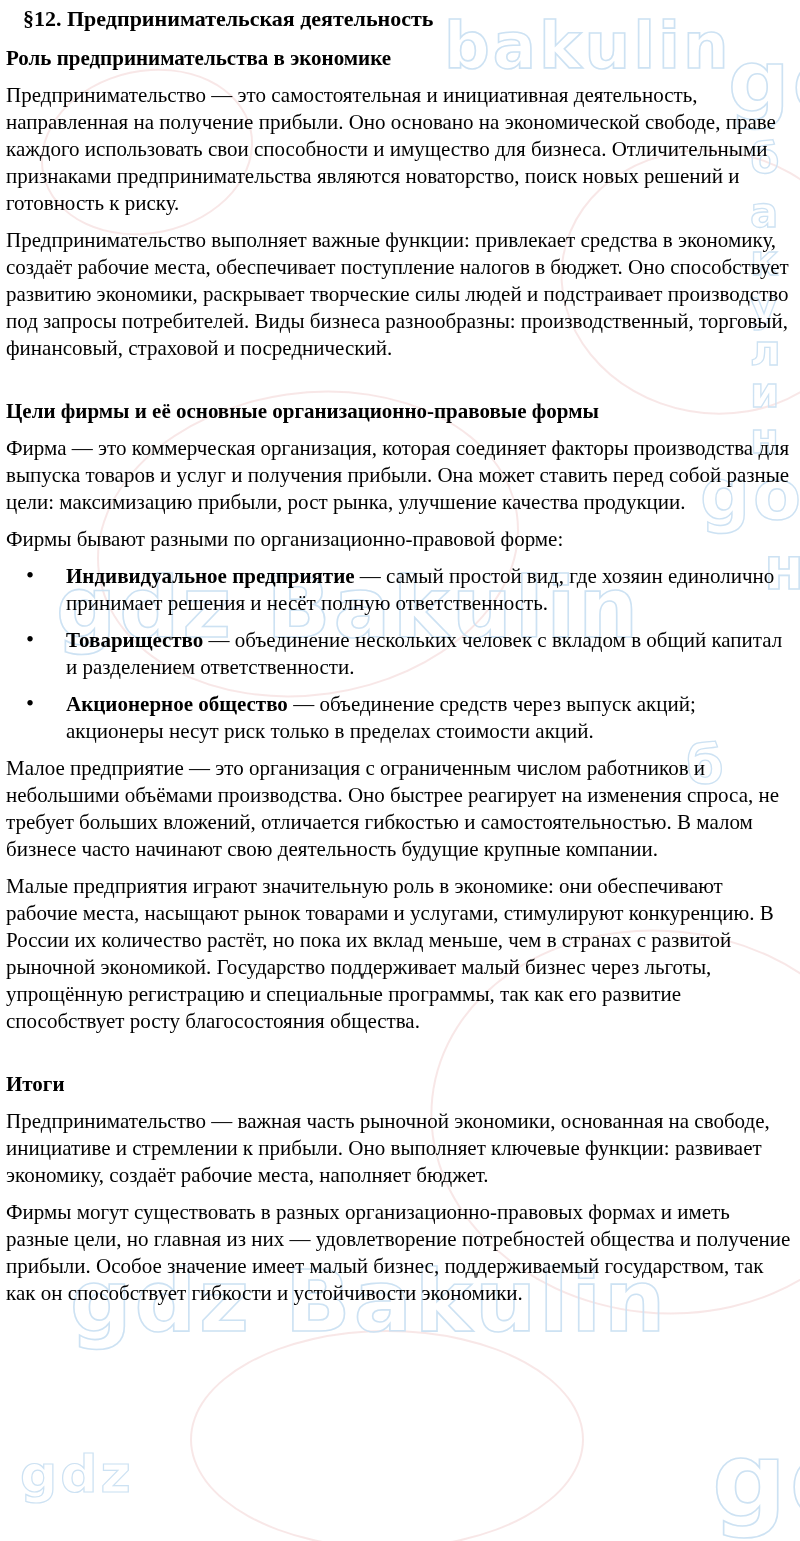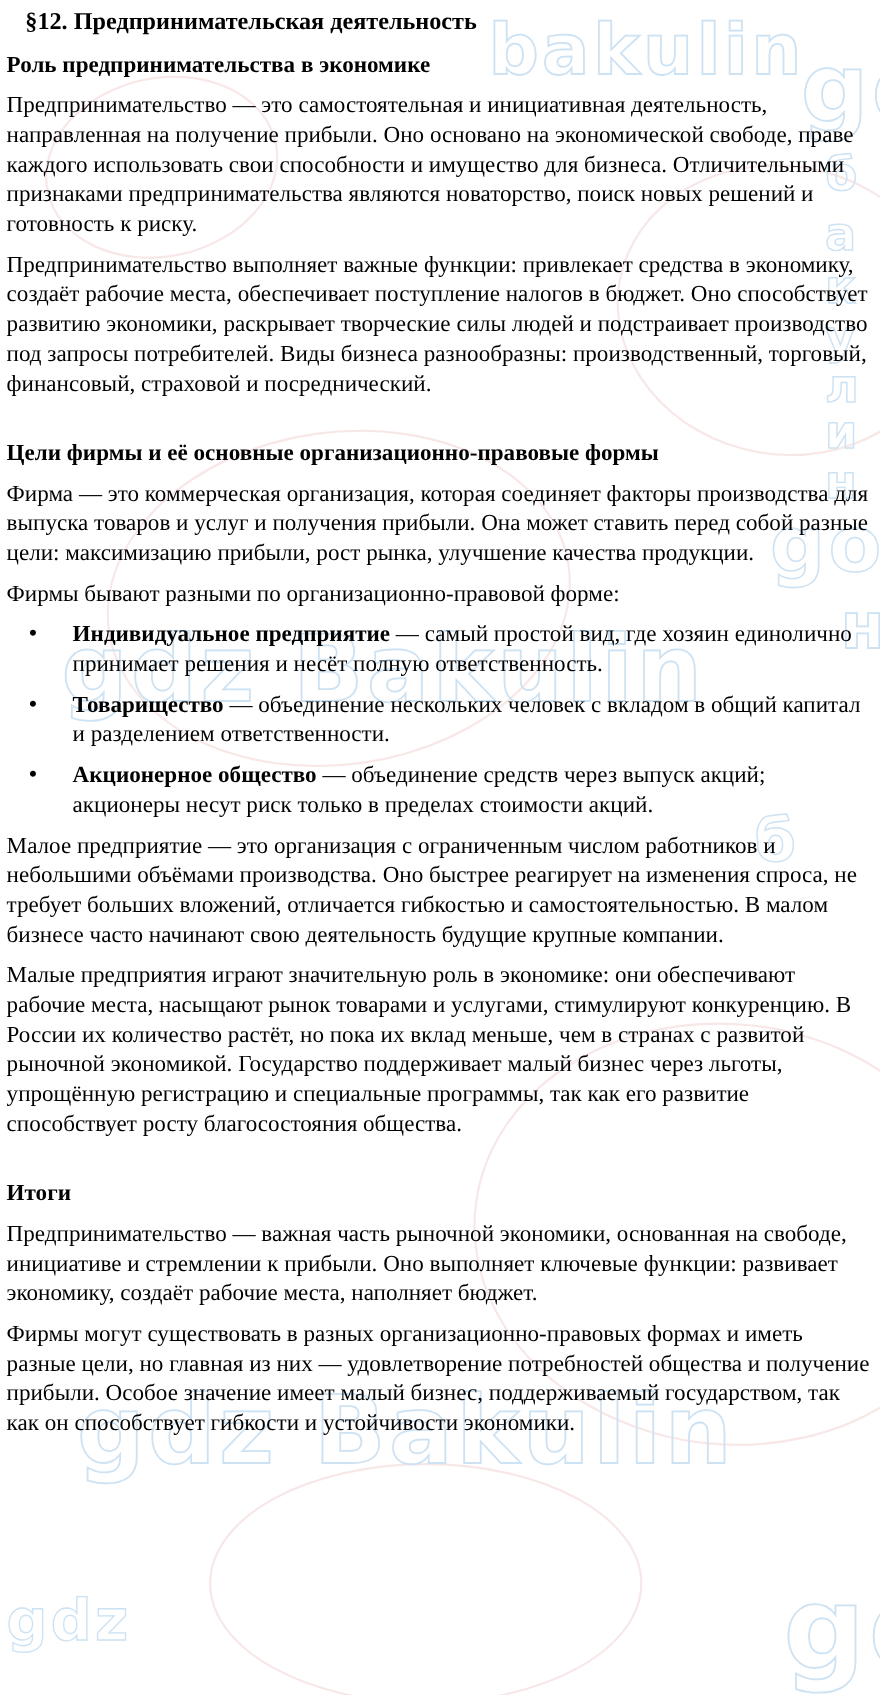--- a/index.html
+++ b/index.html
@@ -21,21 +21,21 @@
     -webkit-text-stroke: 1.6px #cde2f3;
     letter-spacing: 3px;
     white-space: nowrap;
     line-height: 1;
   }
   .wm-bakulin-top   { left: 444px; top: 14px;  font-size: 64px; }
   .wm-go-topright   { left: 728px; top: 38px;  font-size: 86px; }
   .wm-mid           { left: 56px;  top: 566px; font-size: 84px; }
   .wm-h-midright    { left: 764px; top: 540px; font-size: 58px; }
   .wm-bottom        { left: 70px;  top: 1258px; font-size: 86px; }
-  .wm-gdz-botleft   { left: 6px;  top: 1448px; font-size: 52px; -webkit-text-stroke-width: 1.2px; }
+  .wm-gdz-botleft   { left: 20px;  top: 1448px; font-size: 52px; -webkit-text-stroke-width: 1.2px; }
   .wm-gg-botright   { left: 712px; top: 1428px; font-size: 104px; }
   .wm-vletter       { left: 750px; font-size: 42px; -webkit-text-stroke-width: 1.3px; }
   .wm-vl0 { top: 138px; } .wm-vl1 { top: 192px; } .wm-vl2 { top: 240px; }
   .wm-vl3 { top: 286px; } .wm-vl4 { top: 330px; } .wm-vl5 { top: 372px; }
   .wm-vl6 { top: 418px; }
   .wm-b-right2 { left: 686px; top: 738px; font-size: 54px; -webkit-text-stroke-width: 1.3px; }
   .wm-go-right3 { left: 700px; top: 460px; font-size: 70px; -webkit-text-stroke-width: 1.4px; }
 
   .wm-curve {
     position: absolute;

